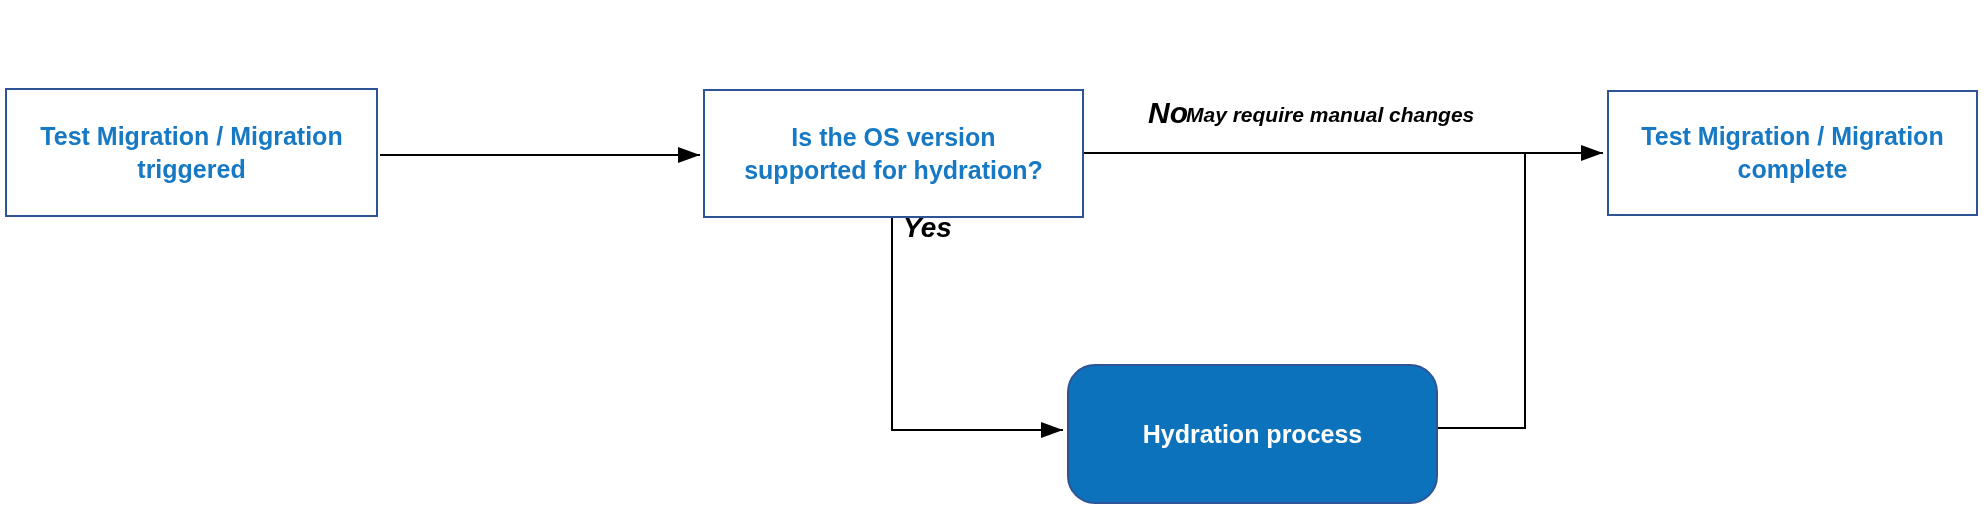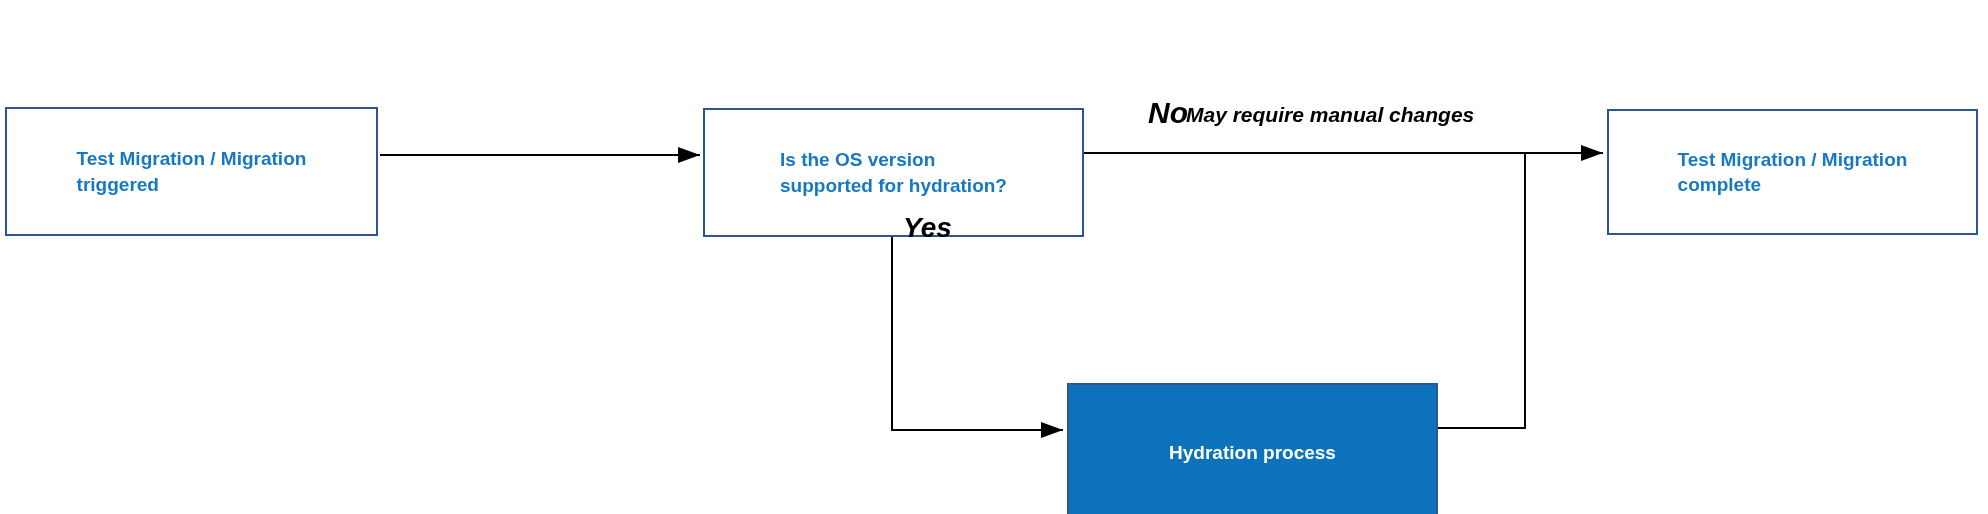--- a/index.html
+++ b/index.html
@@ -23,37 +23,37 @@
   .connectors {
     position: absolute;
     left: 0; top: 0;
     width: 1988px; height: 514px;
   }
   .node {
     position: absolute;
     display: flex;
     align-items: center;
     justify-content: center;
-    text-align: left;
+    text-align: center;
     border: 2.5px solid var(--node-border);
     background: #FFFFFF;
     color: var(--node-text);
-    font-size: 19px;
+    font-size: 25px;
     font-weight: bold;
     line-height: 1.32;
     white-space: pre-line;
-    margin-top: 19px;
   }
   .node--trigger  { left: 5px;    top: 88px; width: 373px; height: 129px; }
   .node--decision { left: 703px;  top: 89px; width: 381px; height: 129px; }
   .node--complete { left: 1607px; top: 90px; width: 371px; height: 126px; }
   .node--hydration {
     left: 1067px; top: 364px; width: 371px; height: 140px;
     background: var(--hydration-fill);
     color: var(--hydration-text);
+    border-radius: 28px;
   }
   .edge-label {
     position: absolute;
     color: #000000;
     font-weight: bold;
     font-style: italic;
     white-space: nowrap;
   }
   .edge-label--no   { left: 1100px; top: 96px;  font-size: 30px; margin-left: 48px; }
   .edge-label--note { left: 1186px; top: 103px; font-size: 21px; text-align: center; }

